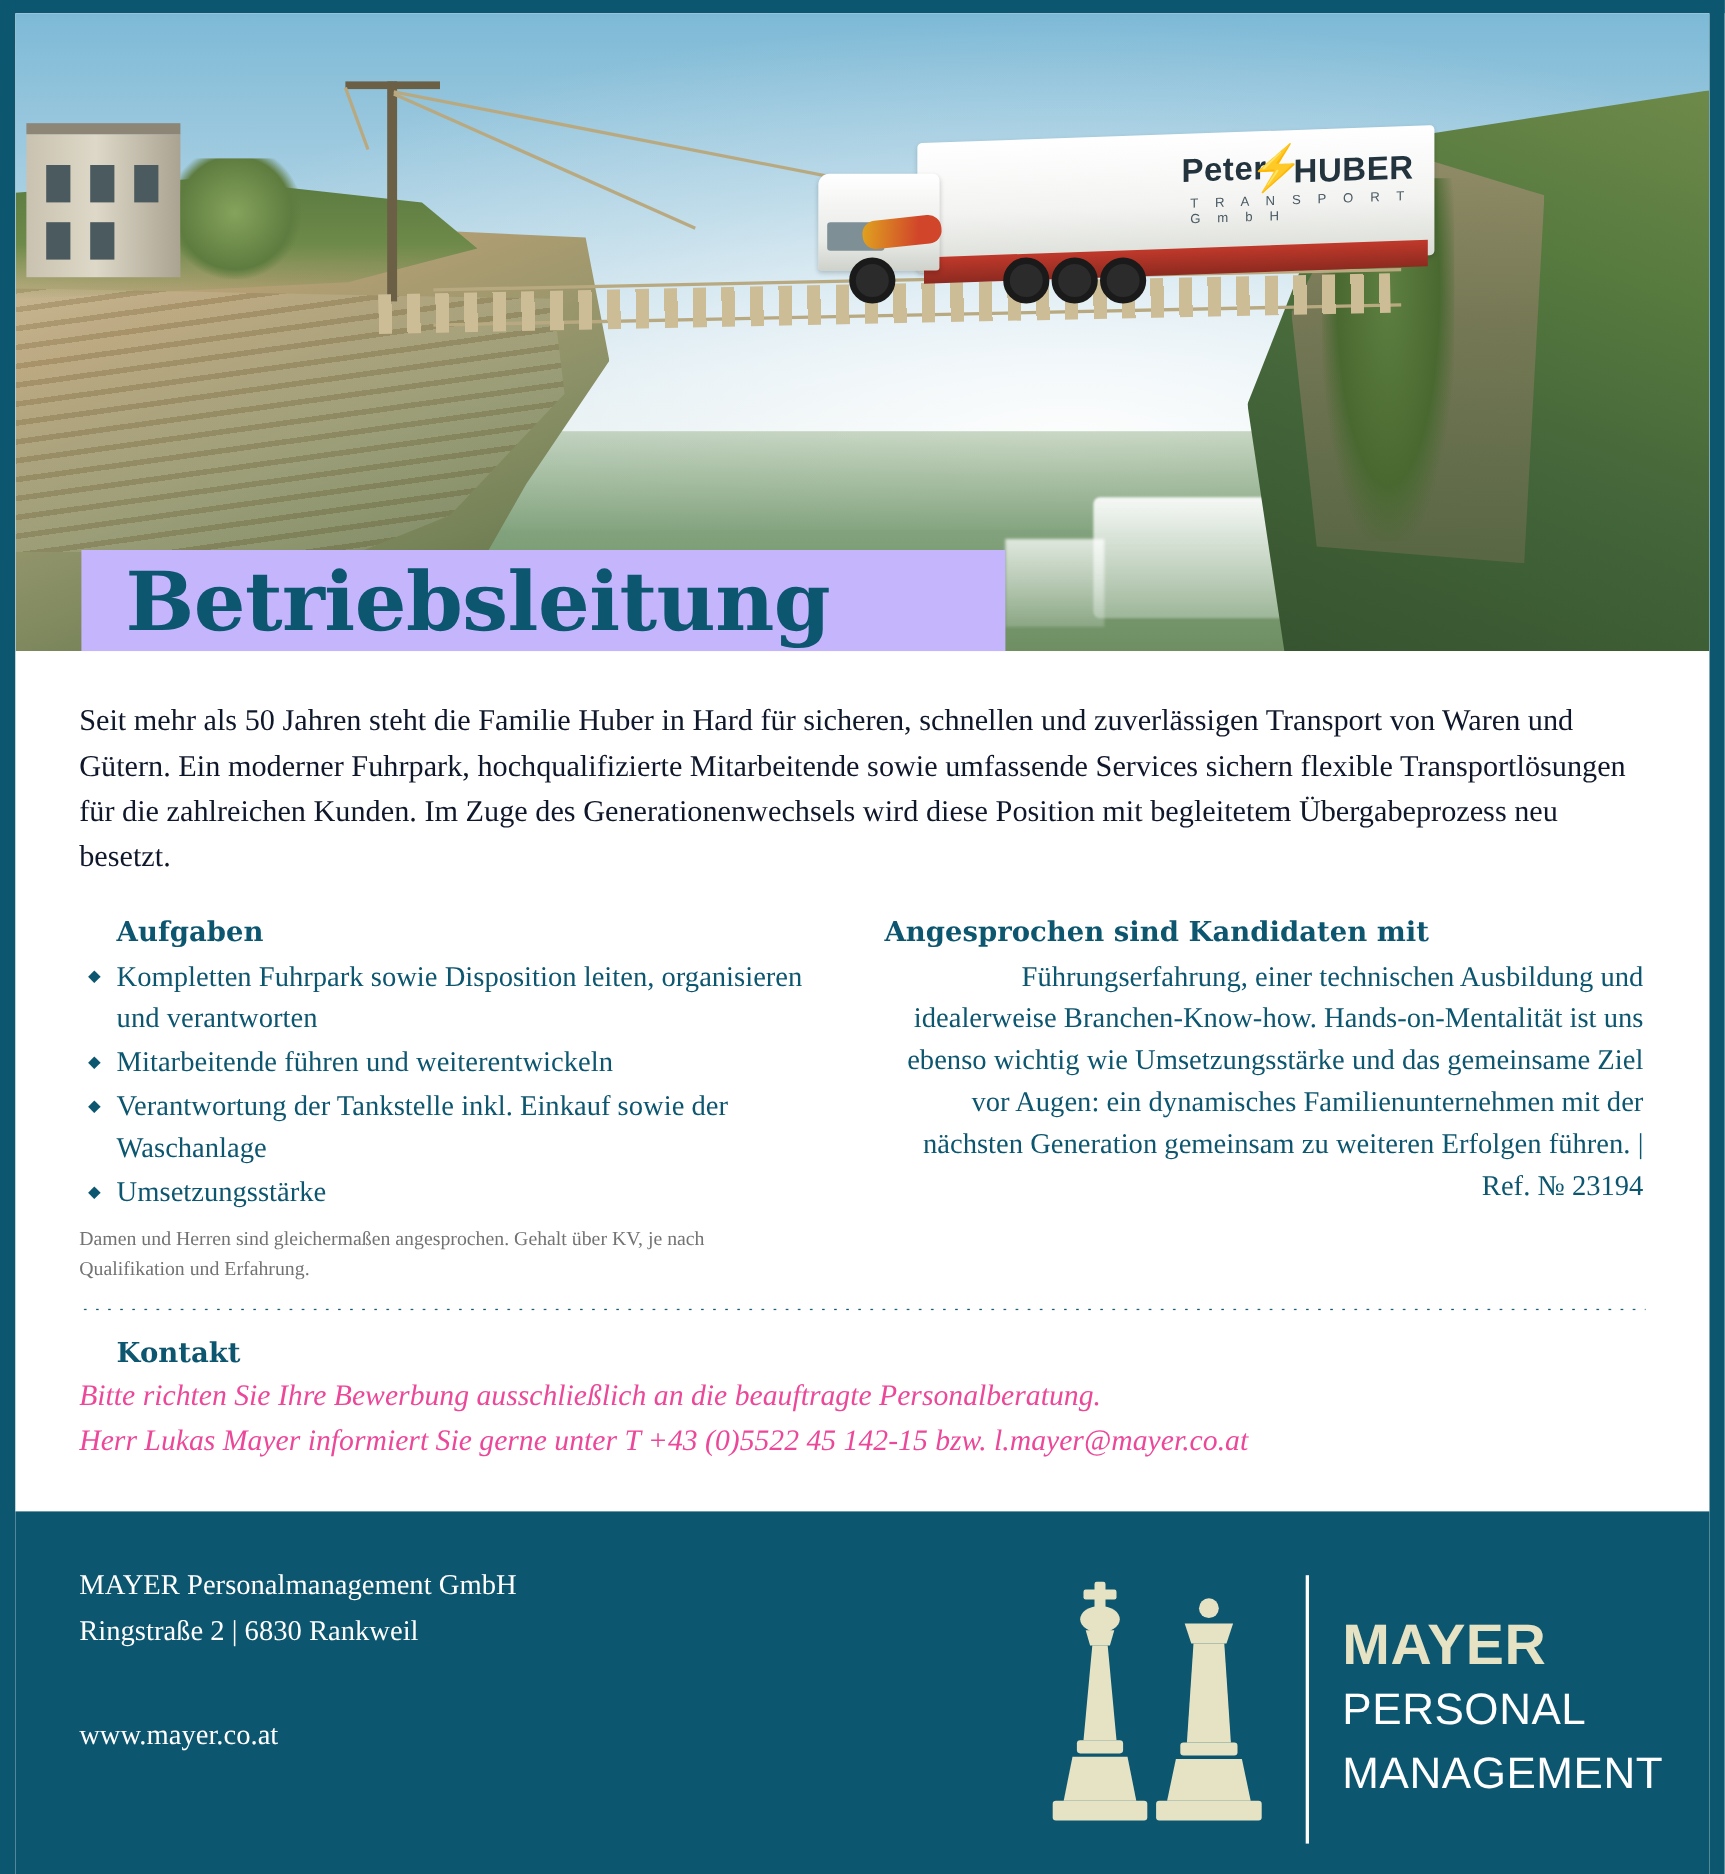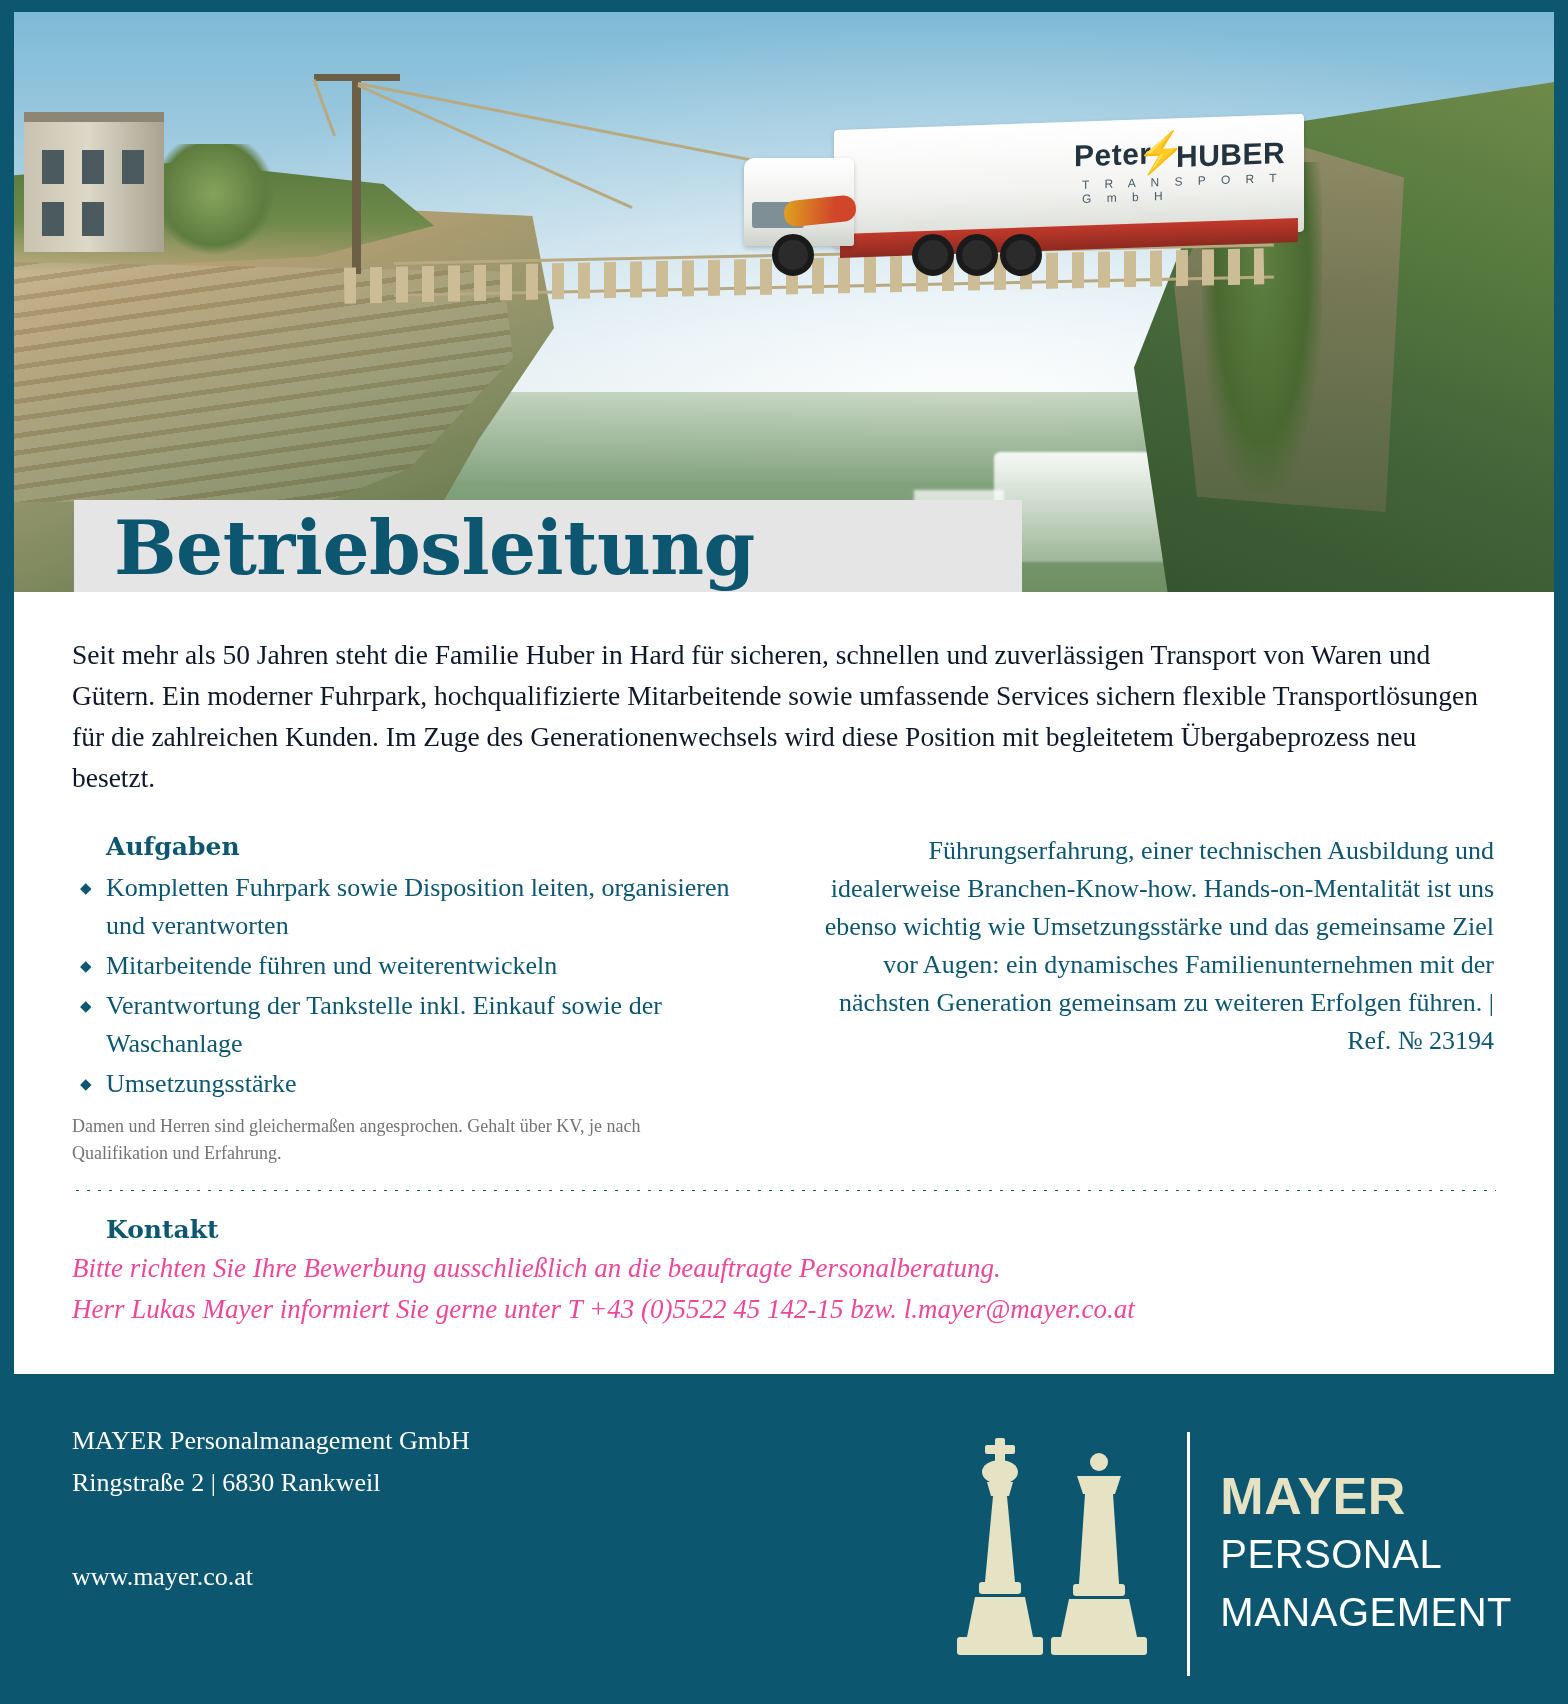--- a/index.html
+++ b/index.html
@@ -229,23 +229,23 @@
     border-radius: 50%;
     background: #2b2b2b;
     border: 6px solid #1a1a1a;
   }
 
   
   .title-band {
     position: absolute;
     left: 60px;
     top: 488px;
-    width: 948px;
+    width: 840px;
     height: 92px;
-    background: #e5e5e5;
+    background: #c4b5fd;
   }
   .title-band h1 {
     margin: 0;
     padding: 4px 0 0 40px;
     font-family: "DejaVu Serif", serif;
     font-weight: bold;
     font-size: 74px;
     line-height: 88px;
     color: #0d5670;
     letter-spacing: -0.5px;
@@ -484,20 +484,21 @@
           </li>
           <li>
             <span class="bullet">◆</span>
             <span>Umsetzungsstärke</span>
           </li>
         </ul>
         <p class="note">Damen und Herren sind gleichermaßen angesprochen. Gehalt über KV, je nach Qualifikation und Erfahrung.</p>
       </div>
 
       <div class="col-right">
+        <div class="sub-head">Angesprochen sind Kandidaten mit</div>
         <p class="profile"><span>Führungserfahrung, einer technischen Ausbildung und idealerweise Branchen-Know-how. Hands-on-Mentalität ist uns ebenso wichtig wie Umsetzungsstärke und das gemeinsame Ziel vor Augen: ein dynamisches Familienunternehmen mit der nächsten Generation gemeinsam zu weiteren Erfolgen führen. | </span><span class="ref">Ref. № 23194</span></p>
       </div>
 
     </div>
 
     <div class="dotted"></div>
 
     <div class="contact">
       <div class="sub-head">Kontakt</div>
       <p>Bitte richten Sie Ihre Bewerbung ausschließlich an die beauftragte Personalberatung.</p>

